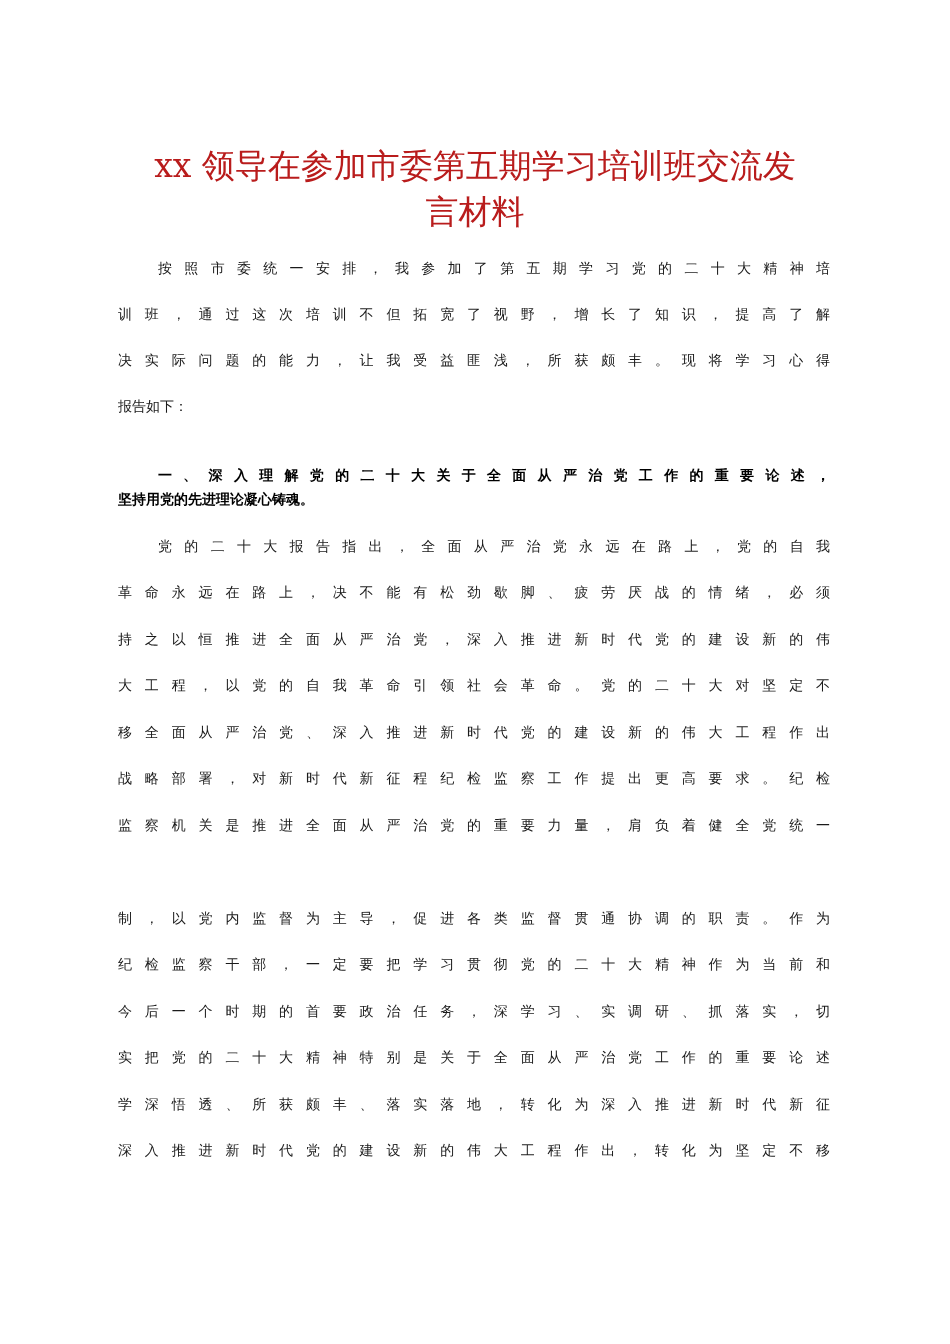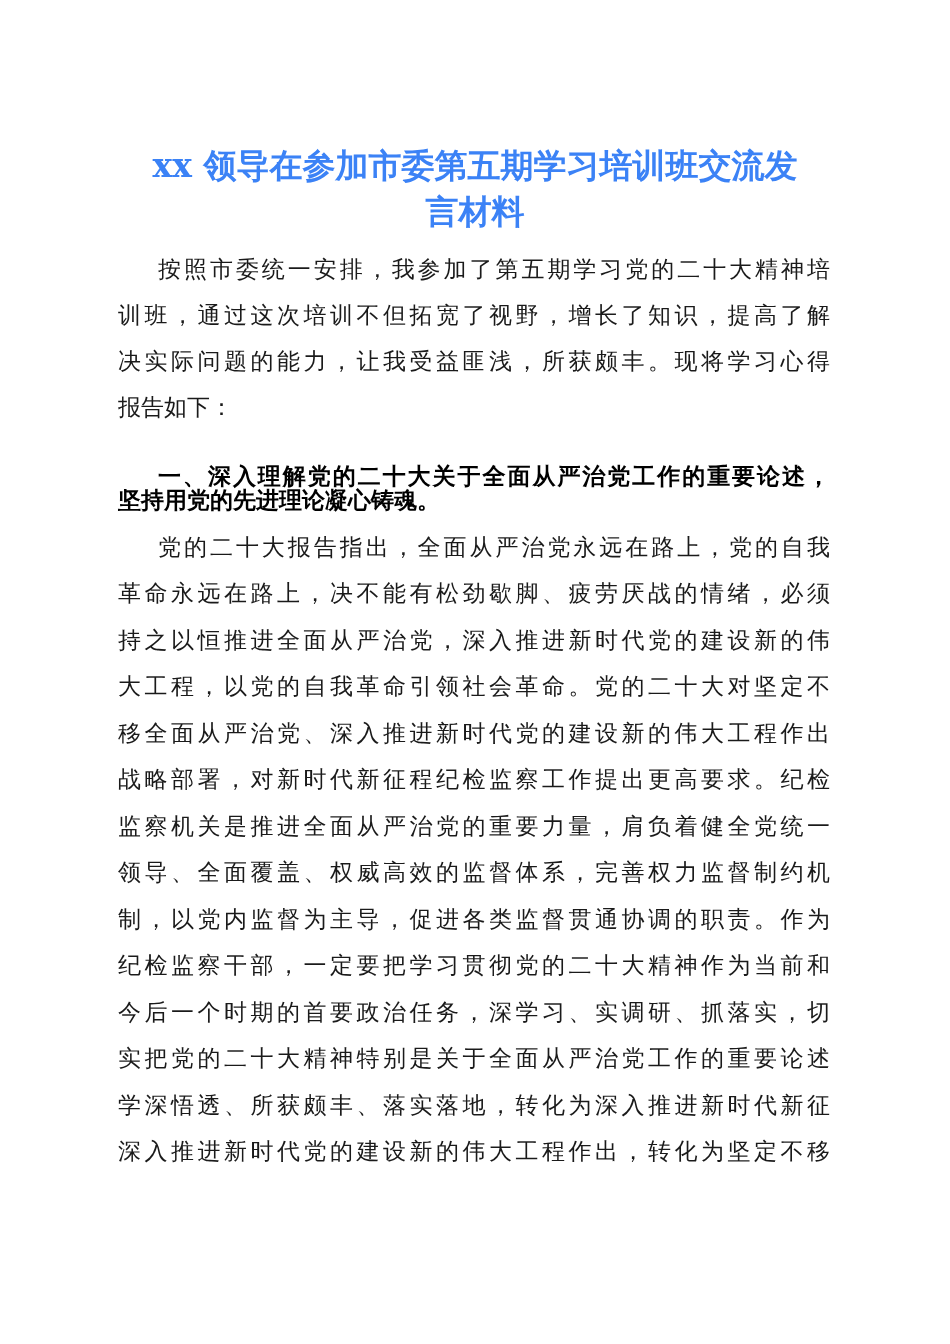--- a/index.html
+++ b/index.html
@@ -1,27 +1,27 @@
 <!DOCTYPE html>
 <html><head>
 <meta charset="utf-8">
 <style>
   html, body { margin: 0; padding: 0; background: #ffffff; }
   body { width: 950px; height: 1344px; position: relative; overflow: hidden; }
   .page { position: absolute; left: 0; top: 0; width: 950px; height: 1344px; background: #ffffff; }
   .title {
     position: absolute; left: 100px; width: 750px; text-align: center;
     font-family: "DejaVu Serif", "Liberation Serif", serif;
-    font-weight: bold; font-size: 33px; color: #3b82f6; line-height: 46px;
+    font-weight: normal; font-size: 33px; color: #b91c1c; line-height: 46px;
     letter-spacing: 0px;
   }
   .line {
     position: absolute; left: 118px; width: 712px; white-space: nowrap;
-    font-family: Liberation Sans, sans-serif;
-    font-size: 23px; color: #1a1a1a; line-height: 32px; height: 32px;
+    font-family: Liberation Serif, serif;
+    font-size: 14px; color: #1a1a1a; line-height: 32px; height: 32px;
     text-align: justify; text-align-last: justify;
   }
   .line.indent { left: 158px; width: 672px; }
   .line.last { text-align-last: left; }
   .line.bold { font-weight: bold; color: #000; }
 </style>
 </head>
 <body>
 
 <div class="page">
@@ -36,20 +36,19 @@
   <div class="line indent bold" style="top:438px;margin-top:22px;">一、深入理解党的二十大关于全面从严治党工作的重要论述，</div>
   <div class="line bold last" style="top:484px;">坚持用党的先进理论凝心铸魂。</div>
 
   <div class="line indent" style="top:531px;">党的二十大报告指出，全面从严治党永远在路上，党的自我</div>
   <div class="line" style="top:624px;">持之以恒推进全面从严治党，深入推进新时代党的建设新的伟</div>
   <div class="line" style="top:577px;">革命永远在路上，决不能有松劲歇脚、疲劳厌战的情绪，必须</div>
   <div class="line" style="top:670px;">大工程，以党的自我革命引领社会革命。党的二十大对坚定不</div>
   <div class="line" style="top:717px;">移全面从严治党、深入推进新时代党的建设新的伟大工程作出</div>
   <div class="line" style="top:763px;">战略部署，对新时代新征程纪检监察工作提出更高要求。纪检</div>
   <div class="line" style="top:810px;">监察机关是推进全面从严治党的重要力量，肩负着健全党统一</div>
-  <div class="line" style="top:856px;">领导、全面覆盖、权威高效的监督体系，完善权力监督制约机</div>
   <div class="line" style="top:949px;">纪检监察干部，一定要把学习贯彻党的二十大精神作为当前和</div>
   <div class="line" style="top:903px;">制，以党内监督为主导，促进各类监督贯通协调的职责。作为</div>
   <div class="line" style="top:996px;">今后一个时期的首要政治任务，深学习、实调研、抓落实，切</div>
   <div class="line" style="top:1042px;">实把党的二十大精神特别是关于全面从严治党工作的重要论述</div>
   <div class="line" style="top:1089px;">学深悟透、所获颇丰、落实落地，转化为深入推进新时代新征</div>
   <div class="line" style="top:1135px;">深入推进新时代党的建设新的伟大工程作出，转化为坚定不移</div>
 </div>
 
 </body></html>

